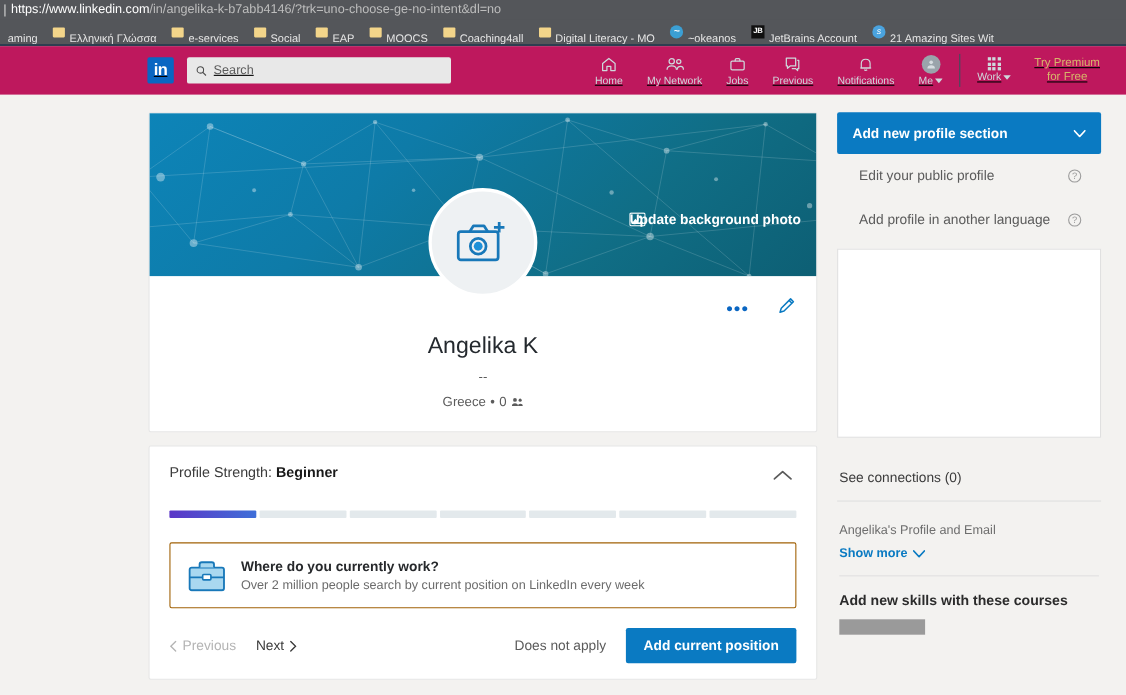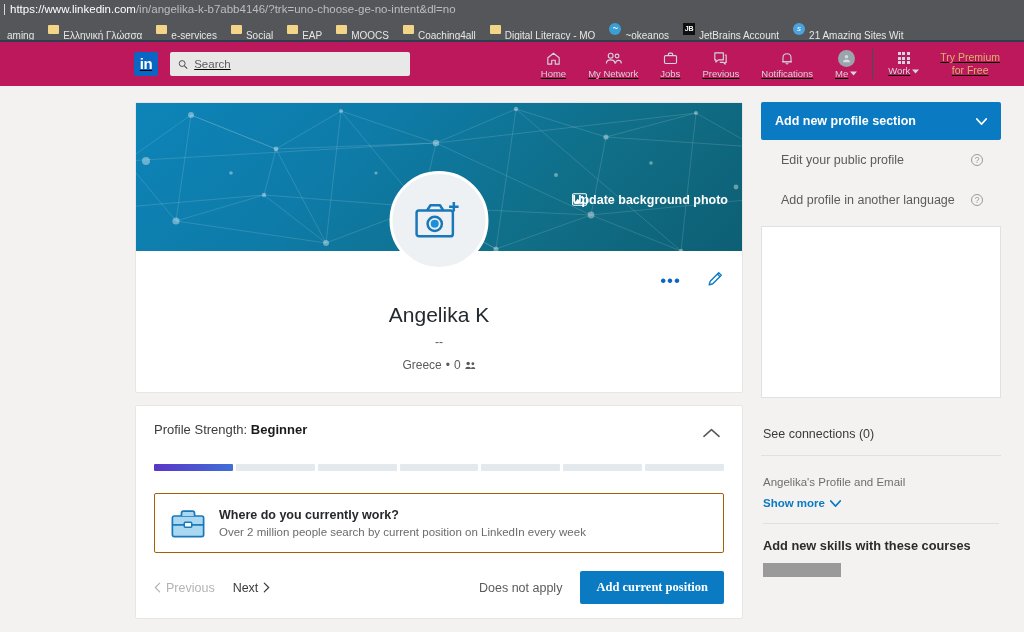--- a/index.html
+++ b/index.html
@@ -169,21 +169,21 @@
   .nav-prev, .nav-next {
     display: flex; align-items: center; gap: 5px; font-size: 12.5px; cursor: pointer;
   }
   .nav-prev { color: #b4b4b4; }
   .nav-next { color: #3b3b3b; margin-left: 18px; }
   .footer-right { margin-left: auto; display: flex; align-items: center; gap: 18px; }
   .link-muted { font-size: 12.5px; color: #5b5b5b; cursor: pointer; }
   .btn-primary {
     background: #0a7ac2; color: #fff; border: none; border-radius: 2px;
     font-size: 12.5px; font-weight: bold; padding: 9px 16px; cursor: pointer;
-    font-family: Liberation Serif, serif;
+    font-family: Liberation Sans, sans-serif;
   }
 
   
   .side-btn {
     background: #0a7ac2; color: #fff; height: 38px; border-radius: 2px;
     display: flex; align-items: center; justify-content: space-between;
     padding: 0 14px; font-size: 12.5px; font-weight: bold; cursor: pointer;
   }
   .side-link {
     display: flex; align-items: center; justify-content: space-between;

